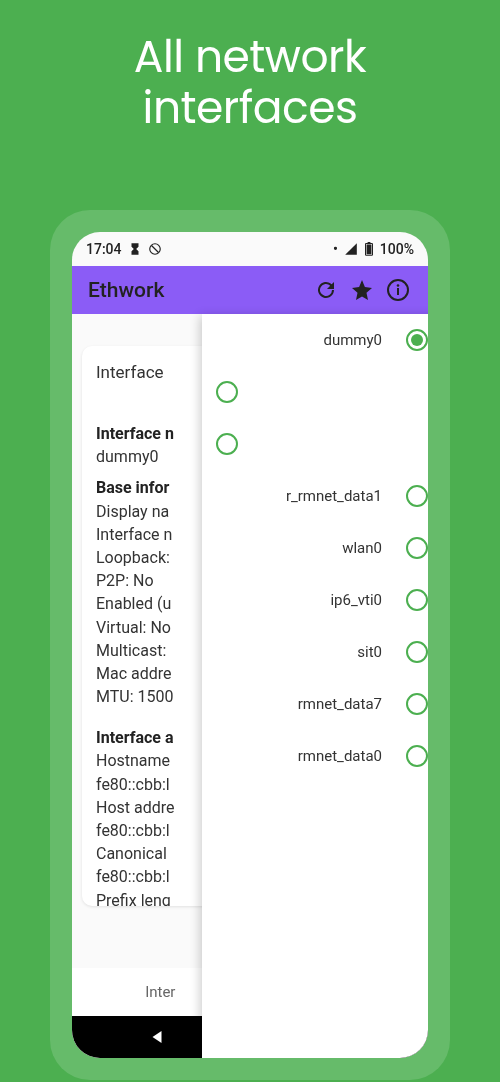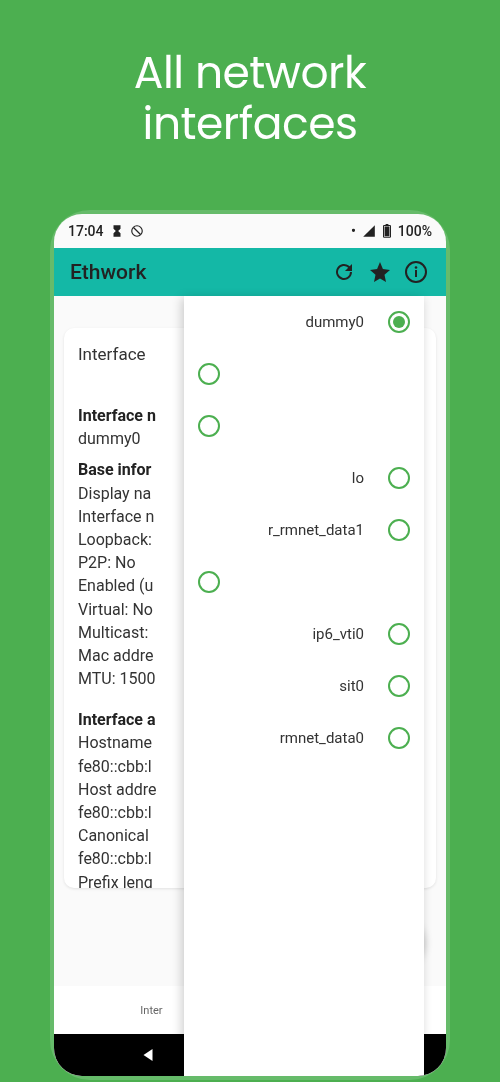--- a/index.html
+++ b/index.html
@@ -8,34 +8,34 @@
     background: #4caf50;
     font-family: -apple-system, Roboto, "Segoe UI", sans-serif;
     overflow: hidden;
     position: relative;
   }
   .promo-title {
     color: #fff;
     font-size: 44px;
     font-weight: 400;
     text-align: center;
-    padding-top: 48px;
+    padding-top: 32px;
     line-height: 1.15;
     letter-spacing: -0.5px;
     font-family: "Poppins", -apple-system, sans-serif;
   }
   .phone {
     position: absolute;
     left: 50px;
     top: 210px;
     width: 400px;
     height: 870px;
     background: #66bb6a;
     border-radius: 40px;
-    padding: 4px;
+    padding: 22px;
   }
   .screen {
     width: 100%;
     height: 100%;
     background: #fafafa;
     border-radius: 28px;
     overflow: hidden;
     position: relative;
   }
   .statusbar {
@@ -51,21 +51,21 @@
   .statusbar .left, .statusbar .right {
     display: flex;
     align-items: center;
     gap: 6px;
   }
   .appbar {
     height: 48px;
     display: flex;
     align-items: center;
     padding: 0 16px;
-    background: #14b8a6;
+    background: #8b5cf6;
     gap: 8px;
   }
   .appbar-title {
     font-size: 21px;
     font-weight: 500;
     color: #222;
     flex: 1;
   }
   .appbar-icon {
     width: 28px;
@@ -134,21 +134,21 @@
     position: absolute;
     left: 0; right: 0;
     bottom: 42px;
     height: 48px;
     display: flex;
     justify-content: space-around;
     align-items: center;
     background: #fff;
   }
   .tablabel {
-    font-size: 11px;
+    font-size: 15px;
     color: #666;
   }
   .navbar {
     position: absolute;
     left: 0; right: 0; bottom: 0;
     height: 42px;
     background: #000;
     display: flex;
     align-items: center;
     justify-content: space-evenly;
@@ -320,36 +320,37 @@
             <div class="popup-label">dummy0</div>
             <div class="radio selected"></div>
           </div>
           <div class="popup-item">
             <div class="radio"></div>
           </div>
           <div class="popup-item">
             <div class="radio"></div>
           </div>
           <div class="popup-item">
-            <div class="popup-label">lo</div>
-            <div class="radio"></div>
-          </div>
-          <div class="popup-item">
             <div class="popup-label">r_rmnet_data1</div>
             <div class="radio"></div>
           </div>
           <div class="popup-item">
+            <div class="popup-label">wlan0</div>
             <div class="radio"></div>
           </div>
           <div class="popup-item">
             <div class="popup-label">ip6_vti0</div>
             <div class="radio"></div>
           </div>
           <div class="popup-item">
             <div class="popup-label">sit0</div>
+            <div class="radio"></div>
+          </div>
+          <div class="popup-item">
+            <div class="popup-label">rmnet_data7</div>
             <div class="radio"></div>
           </div>
           <div class="popup-item">
             <div class="popup-label">rmnet_data0</div>
             <div class="radio"></div>
           </div>
         </div>
     </div>
 
   </div>

